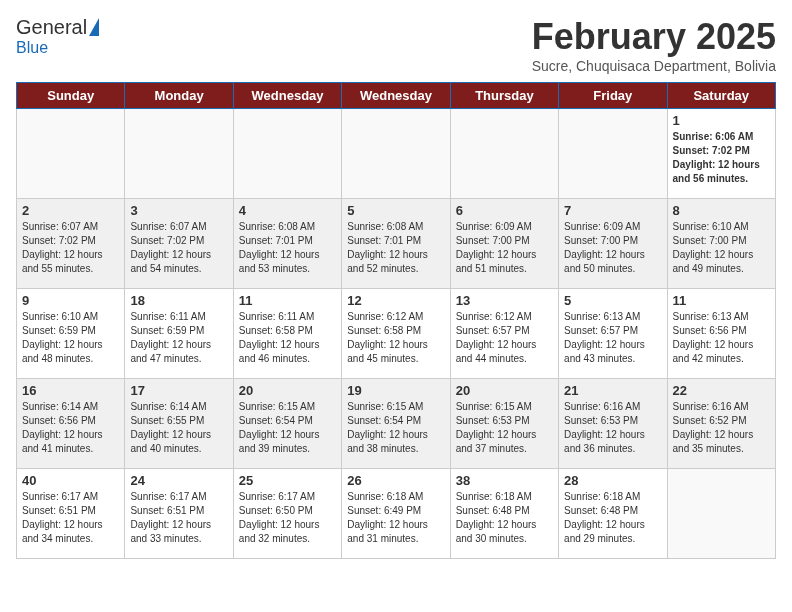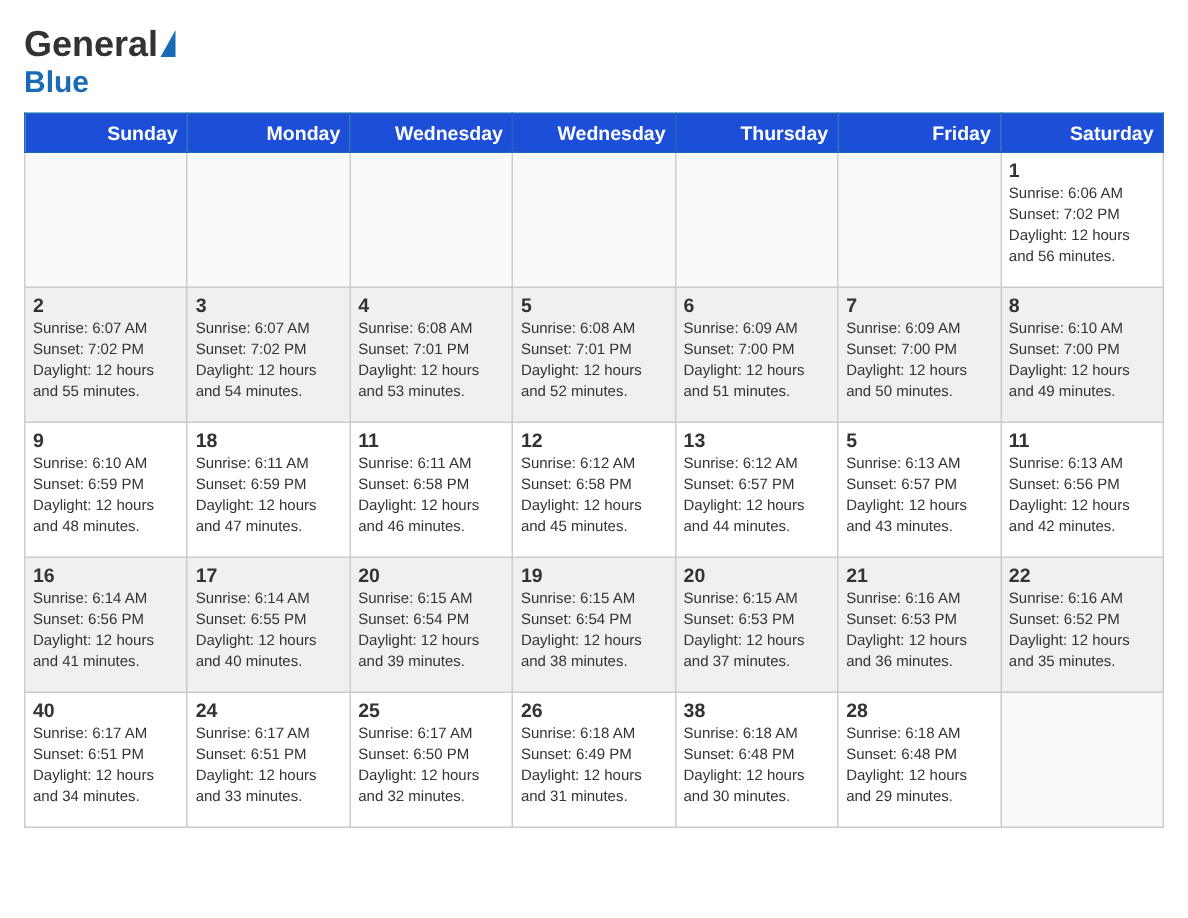--- a/index.html
+++ b/index.html
@@ -19,27 +19,27 @@
     .logo {
       display: flex;
       flex-direction: column;
       align-items: flex-start;
     }
     .logo-text {
       display: flex;
       align-items: center;
     }
     .logo-general {
-      font-size: 24px;
-      font-weight: bold;
+      font-size: 20px;
+      font-weight: normal;
       color: #333;
     }
     .logo-blue {
-      font-size: 20px;
-      font-weight: bold;
+      font-size: 16px;
+      font-weight: normal;
       color: #1a6bb5;
     }
     .logo-triangle {
       width: 0;
       height: 0;
       border-left: 10px solid transparent;
       border-bottom: 18px solid #1a6bb5;
       margin-left: 2px;
       margin-bottom: 2px;
     }
@@ -54,23 +54,23 @@
     .location {
       font-size: 14px;
       color: #555;
     }
     .calendar {
       width: 100%;
       border-collapse: collapse;
       border: 1px solid #ccc;
     }
     .calendar th {
-      background-color: #1d4ed8;
+      background-color: #7f1d1d;
       color: #fff;
-      text-align: right;
+      text-align: center;
       padding: 5px 6px;
       font-size: 13px;
       border: 1px solid #1a6bb5;
     }
     .calendar td {
       vertical-align: top;
       border: 1px solid #ccc;
       padding: 4px 5px;
       width: calc(100% / 7);
       height: 90px;
@@ -98,20 +98,24 @@
 </head>
 <body>
 
 <div class="header">
   <div class="logo">
     <div class="logo-text">
       <span class="logo-general">General</span>
       <div class="logo-triangle"></div>
     </div>
     <span class="logo-blue">Blue</span>
+  </div>
+  <div class="title-section">
+    <div class="month-year">February 2025</div>
+    <div class="location">Sucre, Chuquisaca Department, Bolivia</div>
   </div>
 </div>
 
 <table class="calendar">
   <thead>
     <tr>
     <th>Sunday</th>
         <th>Monday</th>
         <th>Wednesday</th>
         <th>Wednesday</th>
@@ -123,21 +127,21 @@
   <tbody id="calendar-body">
   <tr>
         <td class="empty"></td>
         <td class="empty"></td>
         <td class="empty"></td>
         <td class="empty"></td>
         <td class="empty"></td>
         <td class="empty"></td>
         <td>
           <div class="day-number">1</div>
-          <div class="day-info" style="white-space: pre-line;">Sunrise: 6:06 AM
+          <div class="day-info" style="white-space: pre-line; font-weight: bold;">Sunrise: 6:06 AM
 Sunset: 7:02 PM
 Daylight: 12 hours
 and 56 minutes.</div>
         </td>
       </tr>
       <tr class="row-shaded">
         <td>
           <div class="day-number">2</div>
           <div class="day-info" style="white-space: pre-line;">Sunrise: 6:07 AM
 Sunset: 7:02 PM

